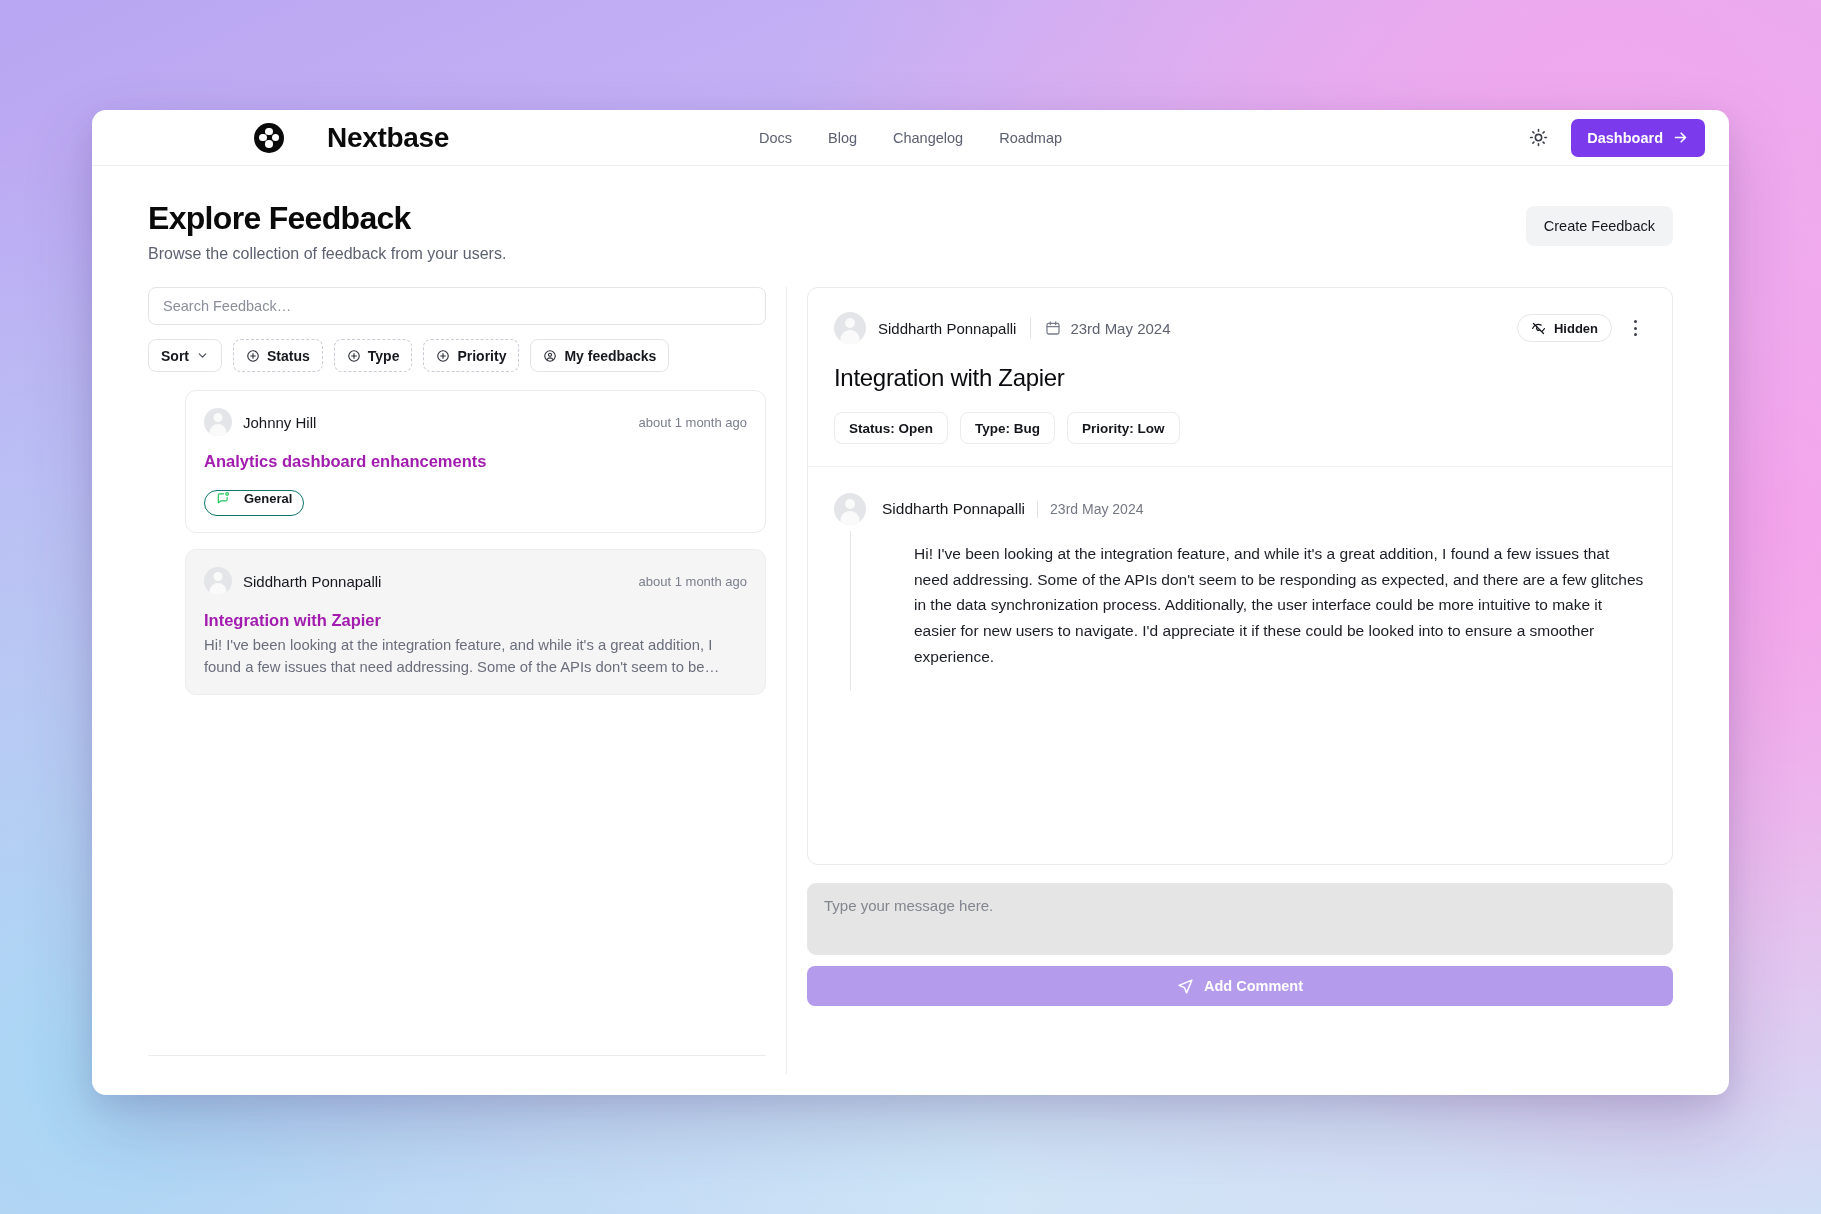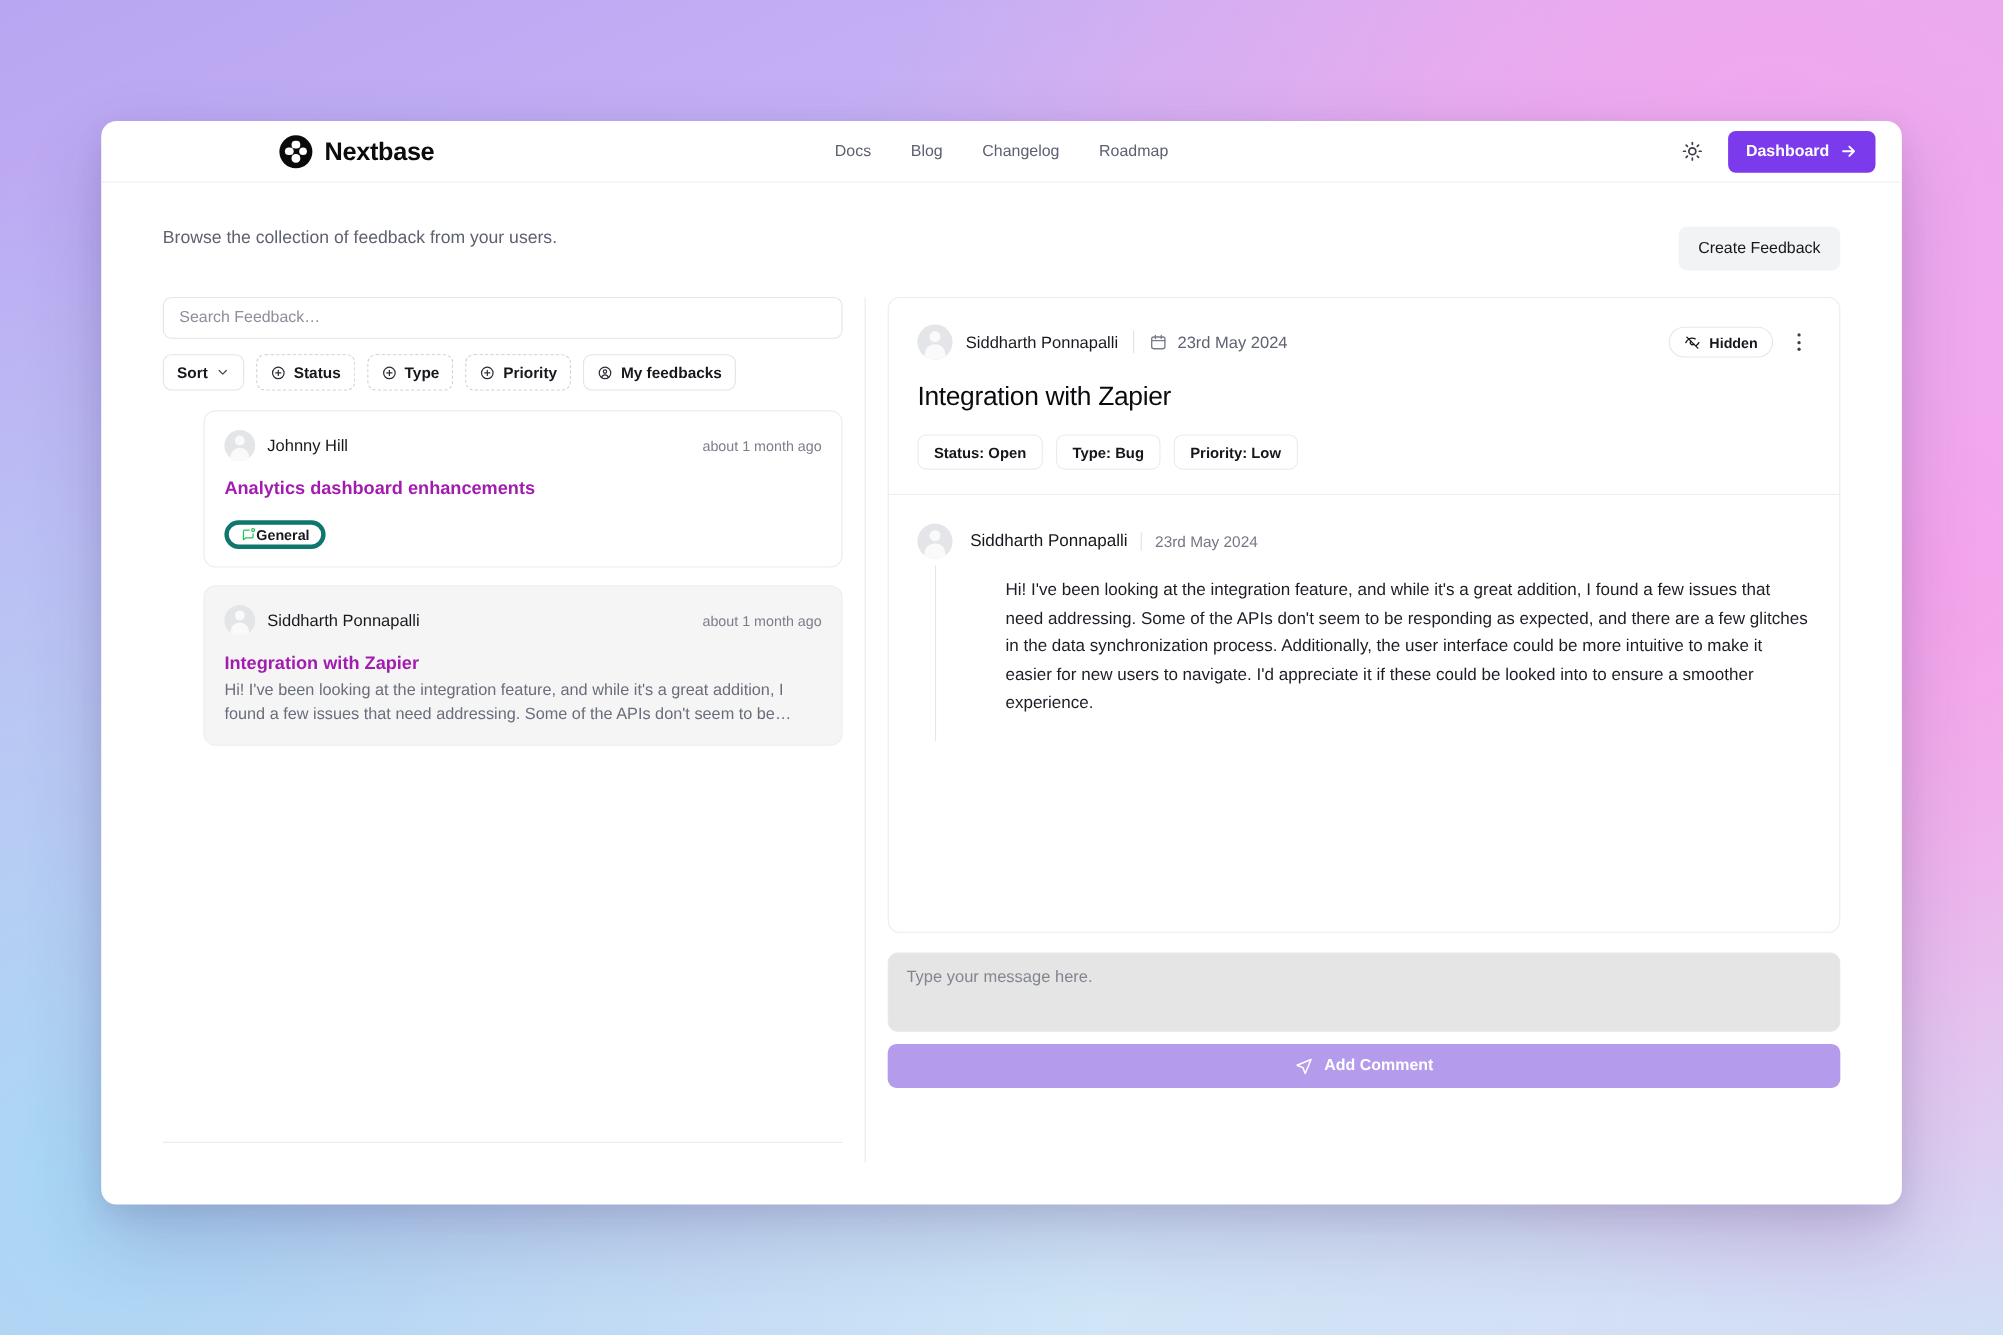--- a/index.html
+++ b/index.html
@@ -51,21 +51,21 @@
     flex: 0 0 30px;
   }
   .logo-mark i {
     position: absolute; width: 7.5px; height: 7.5px; border-radius: 50%;
     background: #fff;
   }
   .logo-mark i:nth-child(1){ left: 11.2px; top: 5px; }
   .logo-mark i:nth-child(2){ left: 11.2px; top: 17.5px; }
   .logo-mark i:nth-child(3){ left: 5px;  top: 11.2px; }
   .logo-mark i:nth-child(4){ left: 17.5px; top: 11.2px; }
-  .brand-name { font-size: 23px; font-weight: bold; color: #0b0b0c; letter-spacing: -.3px; }
+  .brand-name { font-size: 28px; font-weight: bold; color: #0b0b0c; letter-spacing: -.3px; margin-left: 32px; }
 
   .navlinks {
     position: absolute; left: 50%; transform: translateX(-50%);
     display: flex; align-items: center; gap: 36px;
   }
   .navlinks a {
     font-size: 14.5px; color: #5c6070; text-decoration: none;
   }
 
   .nav-right {
@@ -161,23 +161,23 @@
   .avatar.lg::after { width: 19px; height: 17px; top: 18px; }
   .author-name { font-size: 15px; color: #16181d; }
   .timestamp { font-size: 13px; color: #7b7f8c; }
   .fcard-title { font-size: 16.5px; font-weight: bold; color: #a21caf; margin-top: 16px; }
   .fcard-body {
     font-size: 14.8px; color: #6a6e7b; line-height: 1.5; margin-top: 4px;
     max-height: 44px; overflow: hidden;
   }
   .badge-row { margin-top: 19px; }
   .badge {
-    display: inline-flex; align-items: center; gap: 0;
+    display: inline-flex; gap: 14px;
     height: 26px; padding: 0 11px; border-radius: 13px;
-    border: 4px solid #0f766e; background: #fff;
+    border: 1px solid #0f766e; background: #fff;
     font-size: 13px; font-weight: bold; color: #16181d;
   }
   .bottom-rule {
     position: absolute; left: 0; right: 20px; bottom: 18px;
     height: 1px; background: #ececee;
   }
 
   
   .detail {
     border: 1px solid #eaebee; border-radius: 11px;
@@ -282,20 +282,21 @@
           <path d="M5 12h14M13 6l6 6-6 6"></path>
         </svg>
       </button>
     </div>
   </div>
 
   <div class="page">
 
     <div class="page-head">
       <div>
+        <div class="page-title">Explore Feedback</div>
         <div class="page-sub">Browse the collection of feedback from your users.</div>
       </div>
       <button class="create-btn">Create Feedback</button>
     </div>
 
     <div class="columns">
 
       <div class="col-left">
 
         <input class="search-input" type="text" placeholder="Search Feedback…" style="">

